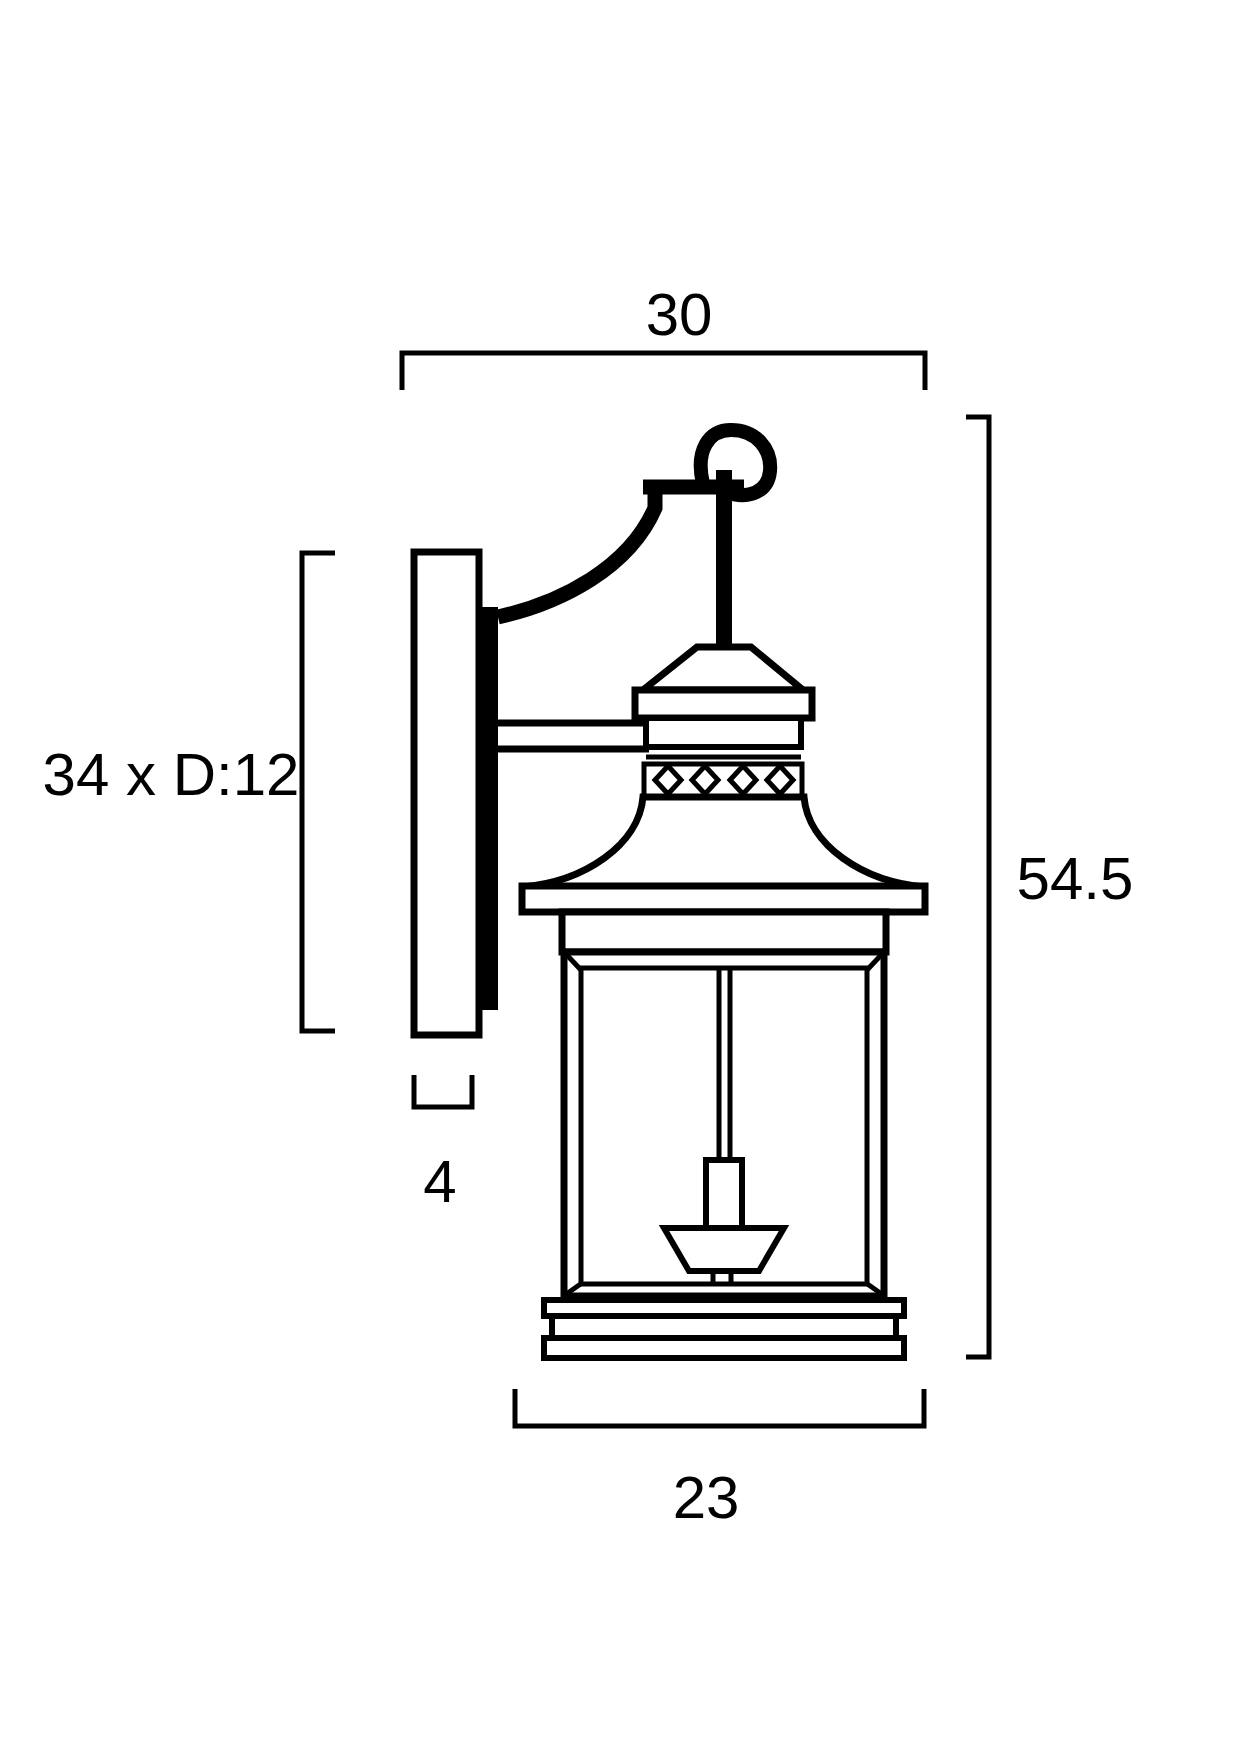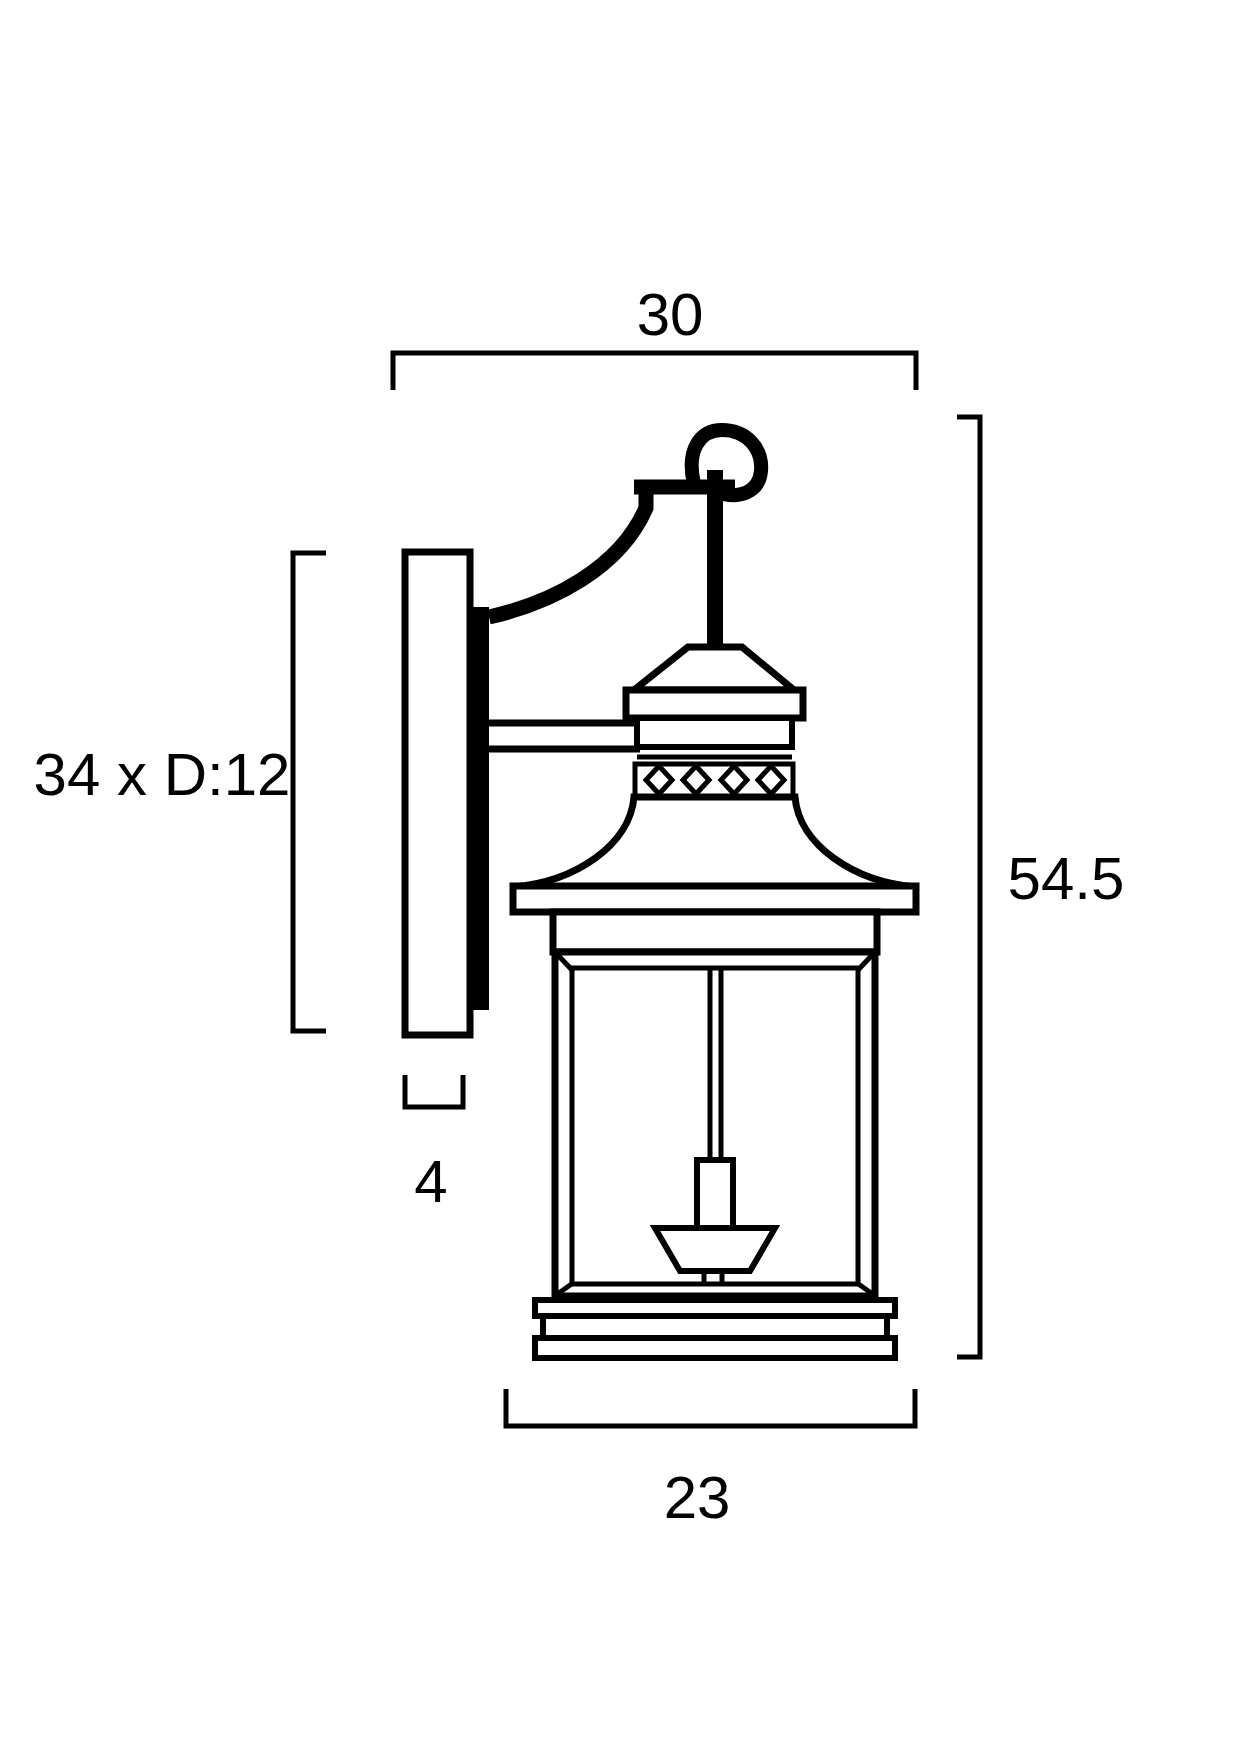--- a/index.html
+++ b/index.html
@@ -6,20 +6,21 @@
     margin: 0;
     padding: 0;
     background: #ffffff;
   }
   .canvas {
     position: relative;
     width: 980px;
     height: 1754px;
     background: #ffffff;
     font-family: "Liberation Sans", sans-serif;
+    padding-left: 9px;
   }
   svg { display: block; }
   .outline5 { fill: none;    stroke: #000; stroke-width: 5; }
   .white    { fill: #ffffff; stroke: #000; stroke-width: 7; }
   .white6   { fill: #ffffff; stroke: #000; stroke-width: 6; }
   .dim      { fill: none;    stroke: #000; stroke-width: 5; }
   .thick    { fill: none;    stroke: #000; stroke-width: 15; }
   .solid    { fill: #000000; stroke: none; }
   .dim-label {
     font-family: "Liberation Sans", sans-serif;

